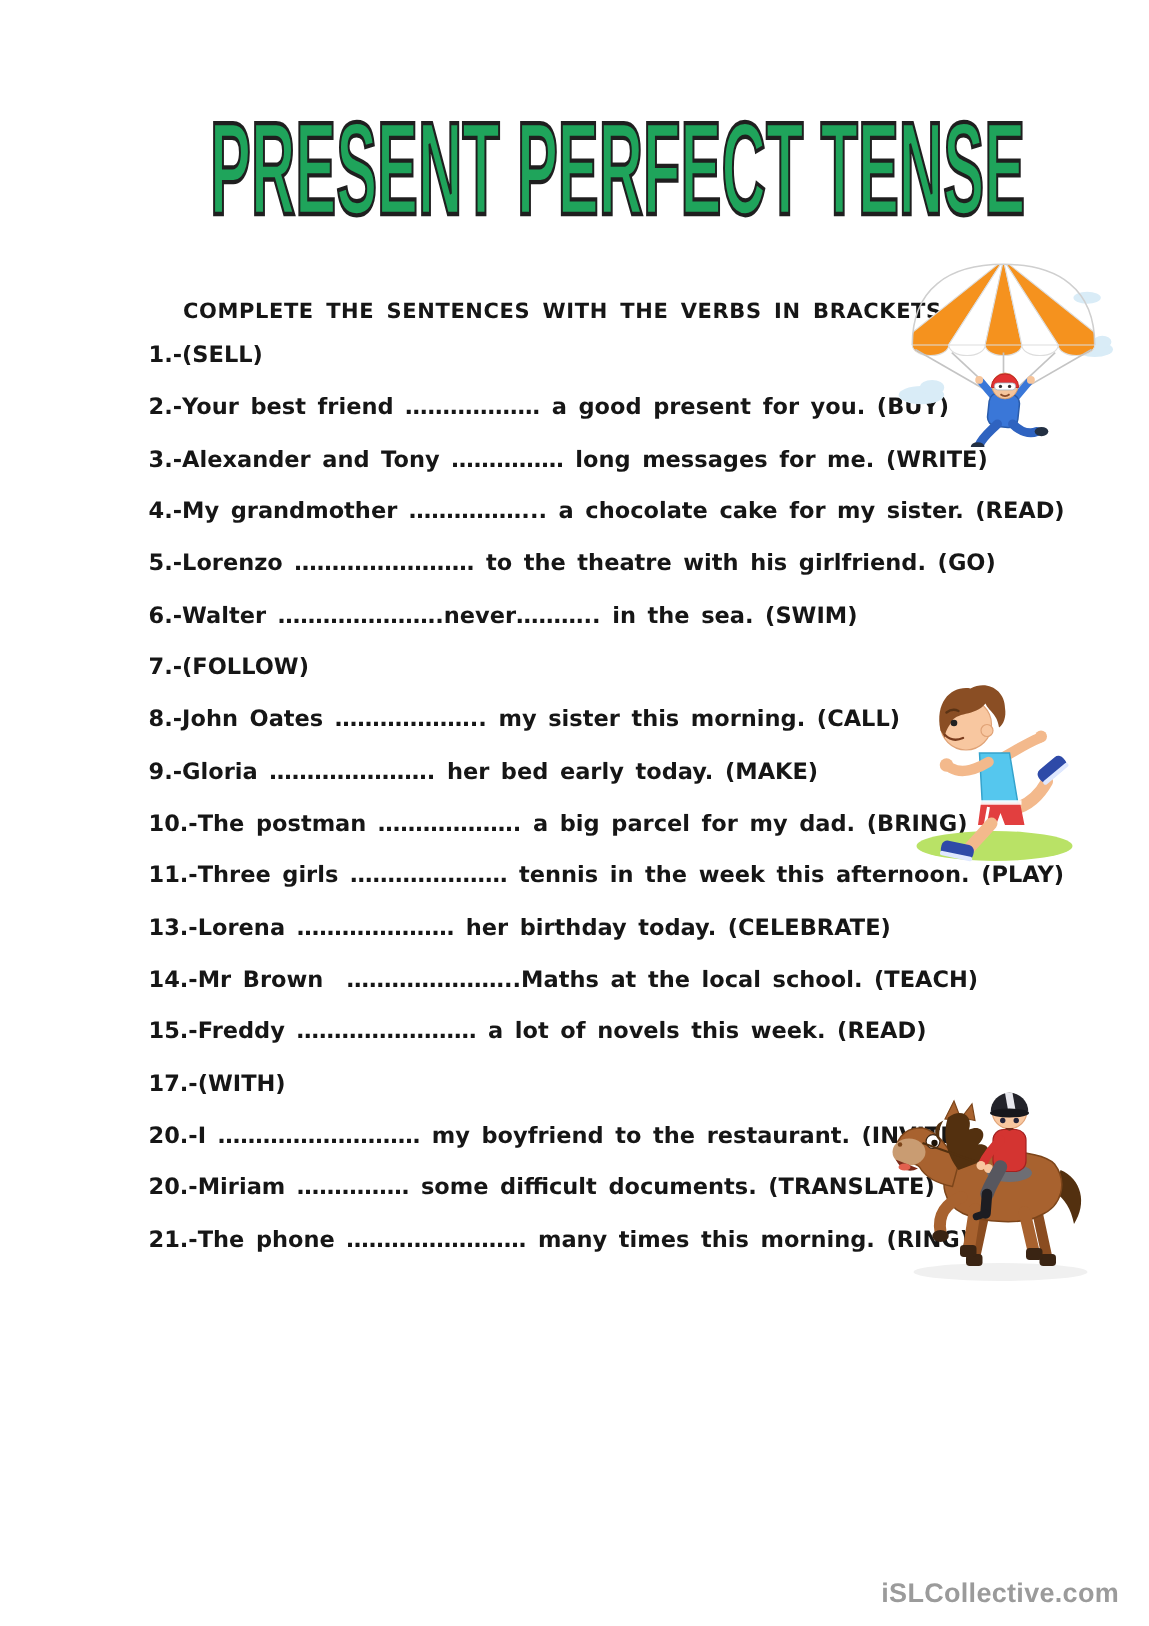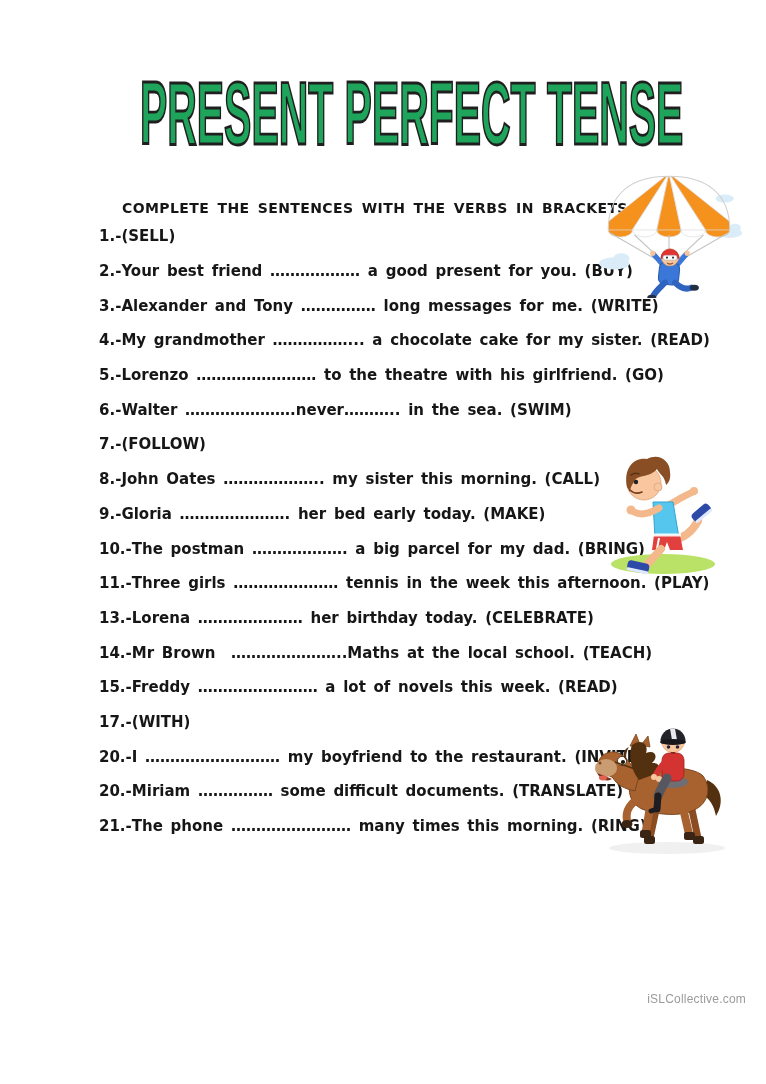--- a/index.html
+++ b/index.html
@@ -19,22 +19,22 @@
   }
   .sentences{position:absolute;left:99px;top:219px;}
   .sentence{display:flex;align-items:center;height:34.7px;font-size:15px;font-weight:700;}
   .sentence span{white-space:pre;word-spacing:2.5px;}
   .illo{position:absolute;}
   .illo svg{display:block;width:100%;height:100%;}
   .illo-parachute{left:594px;top:170px;width:150px;height:128px;}
   .illo-runner{left:597px;top:446px;width:138px;height:132px;}
   .illo-horse{left:589px;top:710px;width:154px;height:152px;}
   .watermark{
-    position:absolute;right:20px;top:992px;font-family:"Liberation Sans",sans-serif;
-    font-size:12px;letter-spacing:0.2px;
+    position:absolute;right:20px;top:1052px;font-family:"Liberation Sans",sans-serif;
+    font-size:18px;letter-spacing:0.2px;font-weight:bold;
   }
 </style>
 </head>
 <body>
 
 <div class="sheet">
 
   <div class="title-wrap">
     <span class="title-text" style="color: rgb(31, 164, 91); -webkit-text-stroke: 2px rgb(31, 31, 31);">PRESENT PERFECT TENSE</span>
   </div>

